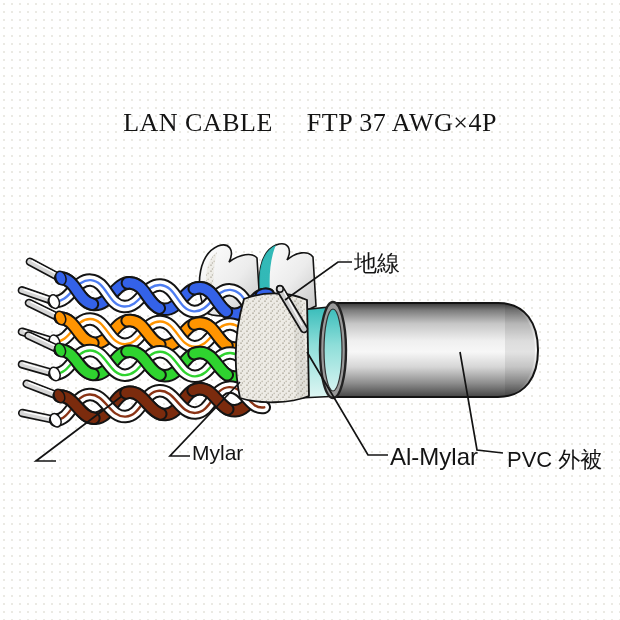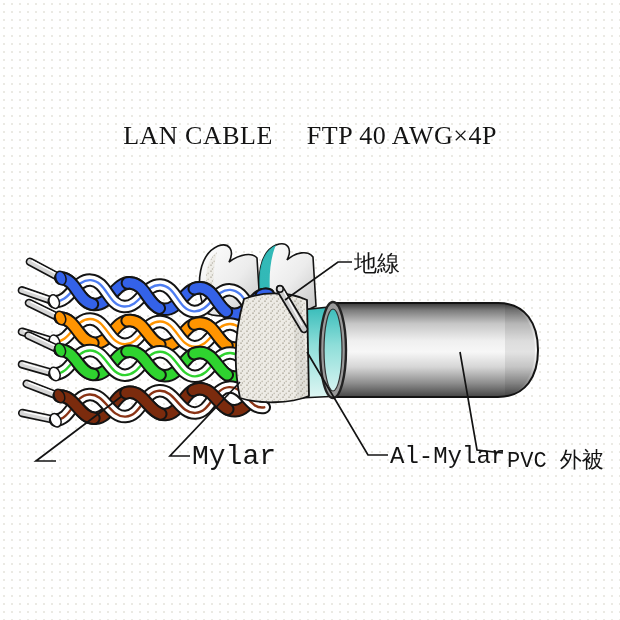--- a/index.html
+++ b/index.html
@@ -9,21 +9,21 @@
     background:#ffffff;
   }
   .stage{
     position:relative;width:620px;height:620px;overflow:hidden;
     background-color:#ffffff;
     background-image:radial-gradient(circle,#ebeae4 0.9px,rgba(0,0,0,0) 1px);
     background-size:8px 8px;
   }
   
   .title-row{
-    position:absolute;left:0;top:121px;width:620px;
+    position:absolute;left:0;top:108px;width:620px;
     display:flex;justify-content:center;gap:34px;
     font-size:26px;color:#141414;letter-spacing:0.5px;white-space:nowrap;
   }
   
   svg.diagram{position:absolute;left:0;top:0;}
   .ol{stroke:var(--outline);fill:none;stroke-linecap:round;}
   .w-ol{stroke-width:13.5px;}
   .w-fl{fill:none;stroke-linecap:round;stroke-width:9.5px;}
   .stripe{fill:none;stroke-linecap:round;stroke-width:2.4px;}
   .weave{stroke-dasharray:42.4 42.4;}
@@ -32,36 +32,36 @@
   .cGreen{stroke:var(--pair_green);}  .sGreen{stroke:var(--pair_green_stripe);}
   .cBrown{stroke:var(--pair_brown);}  .sBrown{stroke:var(--pair_brown_stripe);}
   .cWhite{stroke:#ffffff;}
   .rod-ol{stroke:var(--outline);stroke-width:8.5px;stroke-linecap:round;fill:none;}
   .rod-fl{stroke:var(--conductor);stroke-width:5.2px;stroke-linecap:round;fill:none;}
   .rod-hl{stroke:#ffffff;stroke-width:1.4px;stroke-linecap:round;fill:none;opacity:.95;}
   .leader{stroke:var(--outline);stroke-width:1.7px;fill:none;stroke-linejoin:miter;}
   
   .callout{
     position:absolute;color:#141414;white-space:nowrap;
-    font-family:Liberation Mono, monospace;
+    font-family:Liberation Sans, sans-serif;
   }
   .lbl-ground{left:354px;top:248px;font-size:23px;}
   .lbl-pairs{left:58px;top:446px;font-size:22px;}
-  .lbl-mylar{left:192px;top:441px;font-size:28px;}
+  .lbl-mylar{left:192px;top:441px;font-size:21px;}
   .lbl-almylar{left:390px;top:443px;font-size:24px;}
   .lbl-pvc{left:507px;top:445px;font-size:22px;}
 </style>
 </head>
 <body>
 
 <div class="stage">
 
   <div class="title-row">
     <span>LAN CABLE</span>
-    <span>FTP 40 AWG×4P</span>
+    <span>FTP 37 AWG×4P</span>
   </div>
 
   <svg class="diagram" width="620" height="620" viewBox="0 0 620 620">
     <defs>
       <linearGradient id="pvcGrad" x1="0" y1="303" x2="0" y2="397" gradientUnits="userSpaceOnUse">
         <stop offset="0" stop-color="#383838"></stop>
         <stop offset="0.08" stop-color="#7d7d7d"></stop>
         <stop offset="0.22" stop-color="#c6c6c6"></stop>
         <stop offset="0.40" stop-color="#efefef"></stop>
         <stop offset="0.52" stop-color="#f7f7f7"></stop>

